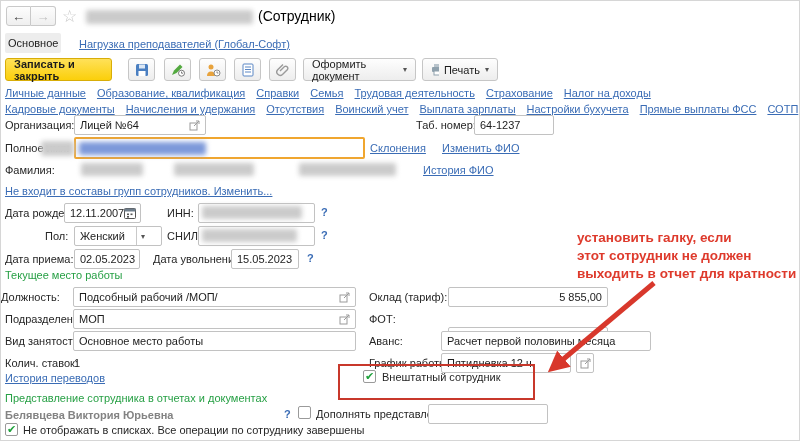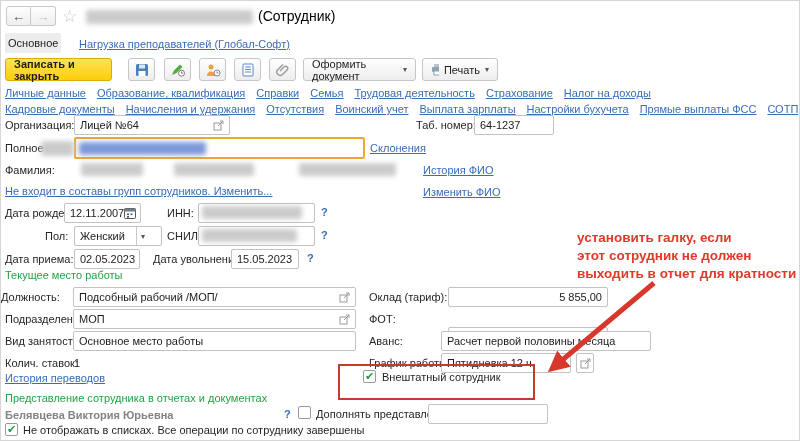--- a/index.html
+++ b/index.html
@@ -123,40 +123,40 @@
     <span>Начисления и удержания</span>
     <span>Отсутствия</span>
     <span>Воинский учет</span>
     <span>Выплата зарплаты</span>
     <span>Настройки бухучета</span>
     <span>Прямые выплаты ФСС</span>
     <span>СОТП</span>
   </div>
 
   <span class="lbl" style="left:4px;top:118px;">Организация:</span>
-  <div class="field" style="left:73px;top:114px;width:156px;">
+  <div class="field" style="left:73px;top:114px;width:132px;">
     <span>Лицей №64</span>
     <span class="openbtn">
         <svg width="11" height="11">
           <rect x="1" y="3" width="7" height="7" fill="#fff" stroke="#9a9a9a"></rect>
           <path d="M5 6 L10 1 M7 1 H10 V4" stroke="#9a9a9a" fill="none"></path>
         </svg>
       </span>
   </div>
   <span class="lbl" style="left:415px;top:118px;">Таб. номер:</span>
   <div class="field" style="left:473px;top:114px;width:80px;">
     <span>64-1237</span>
   </div>
 
   <span class="lbl" style="left:4px;top:141px;">Полное имя:</span>
   <div class="field" style="left:73px;top:136px;width:291px;height:22px;border:2px solid #f0a62f;"></div>
   <div class="blur" style="left:40px;top:140px;width:33px;height:15px;"></div>
   <div class="blur blue" style="left:78px;top:141px;width:127px;height:13px;"></div>
   <span class="link" style="left:369px;top:141px;">Склонения</span>
-  <span class="link" style="left:422px;top:141px;margin-top:44px;">Изменить ФИО</span>
+  <span class="link" style="left:441px;top:141px;">Изменить ФИО</span>
 
   <span class="lbl" style="left:4px;top:163px;">Фамилия:</span>
   <div class="blur" style="left:80px;top:162px;width:62px;height:13px;"></div>
   <div class="blur" style="left:173px;top:162px;width:80px;height:13px;"></div>
   <div class="blur" style="left:298px;top:162px;width:97px;height:13px;"></div>
   <span class="link" style="left:422px;top:163px;">История ФИО</span>
 
   <span class="link" style="left:4px;top:184px;">Не входит в составы групп сотрудников. Изменить...</span>
 
   <span class="lbl" style="left:4px;top:206px;">Дата рождения:</span>

